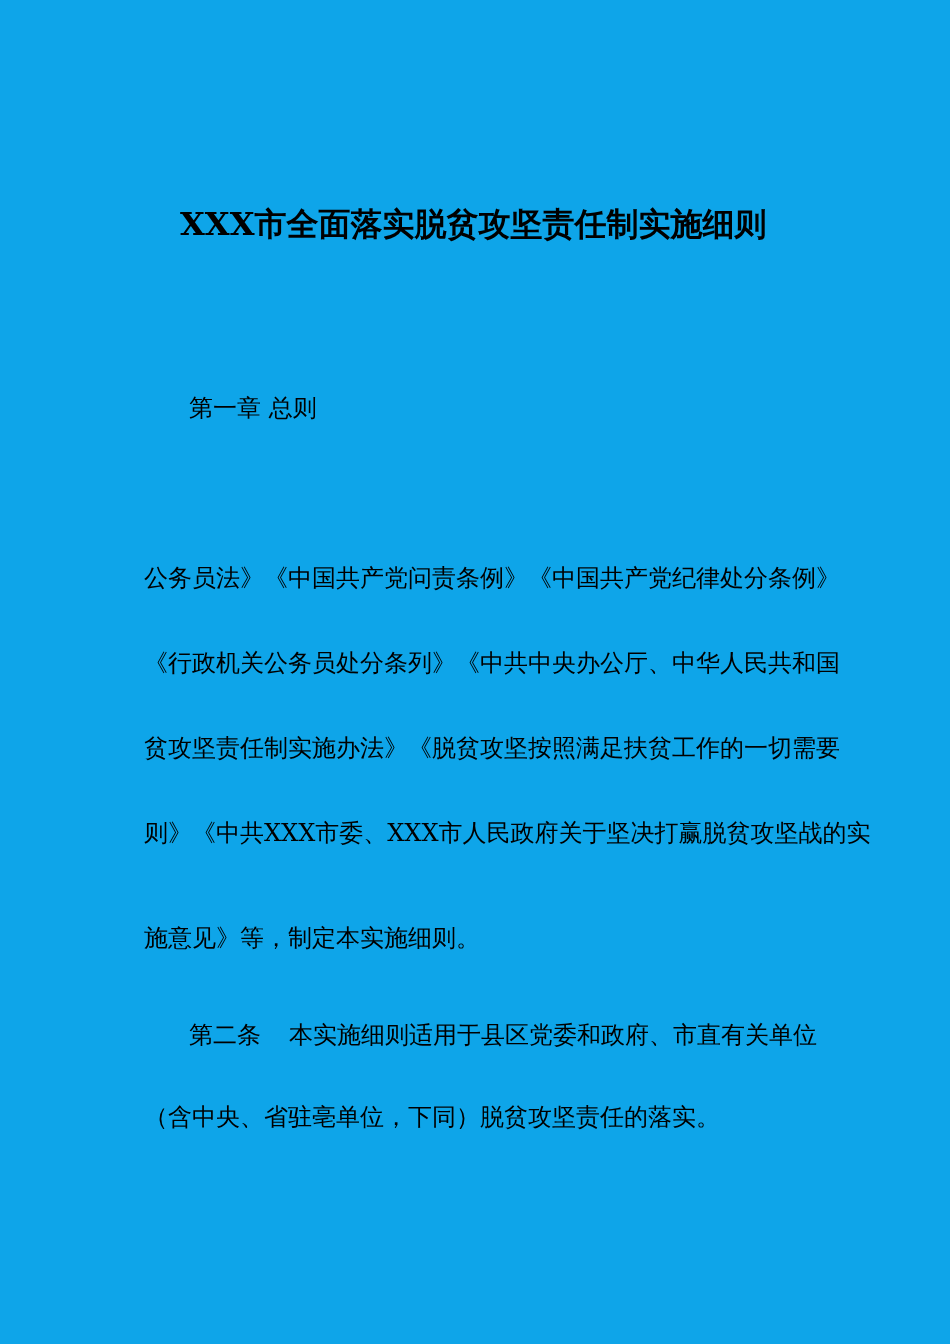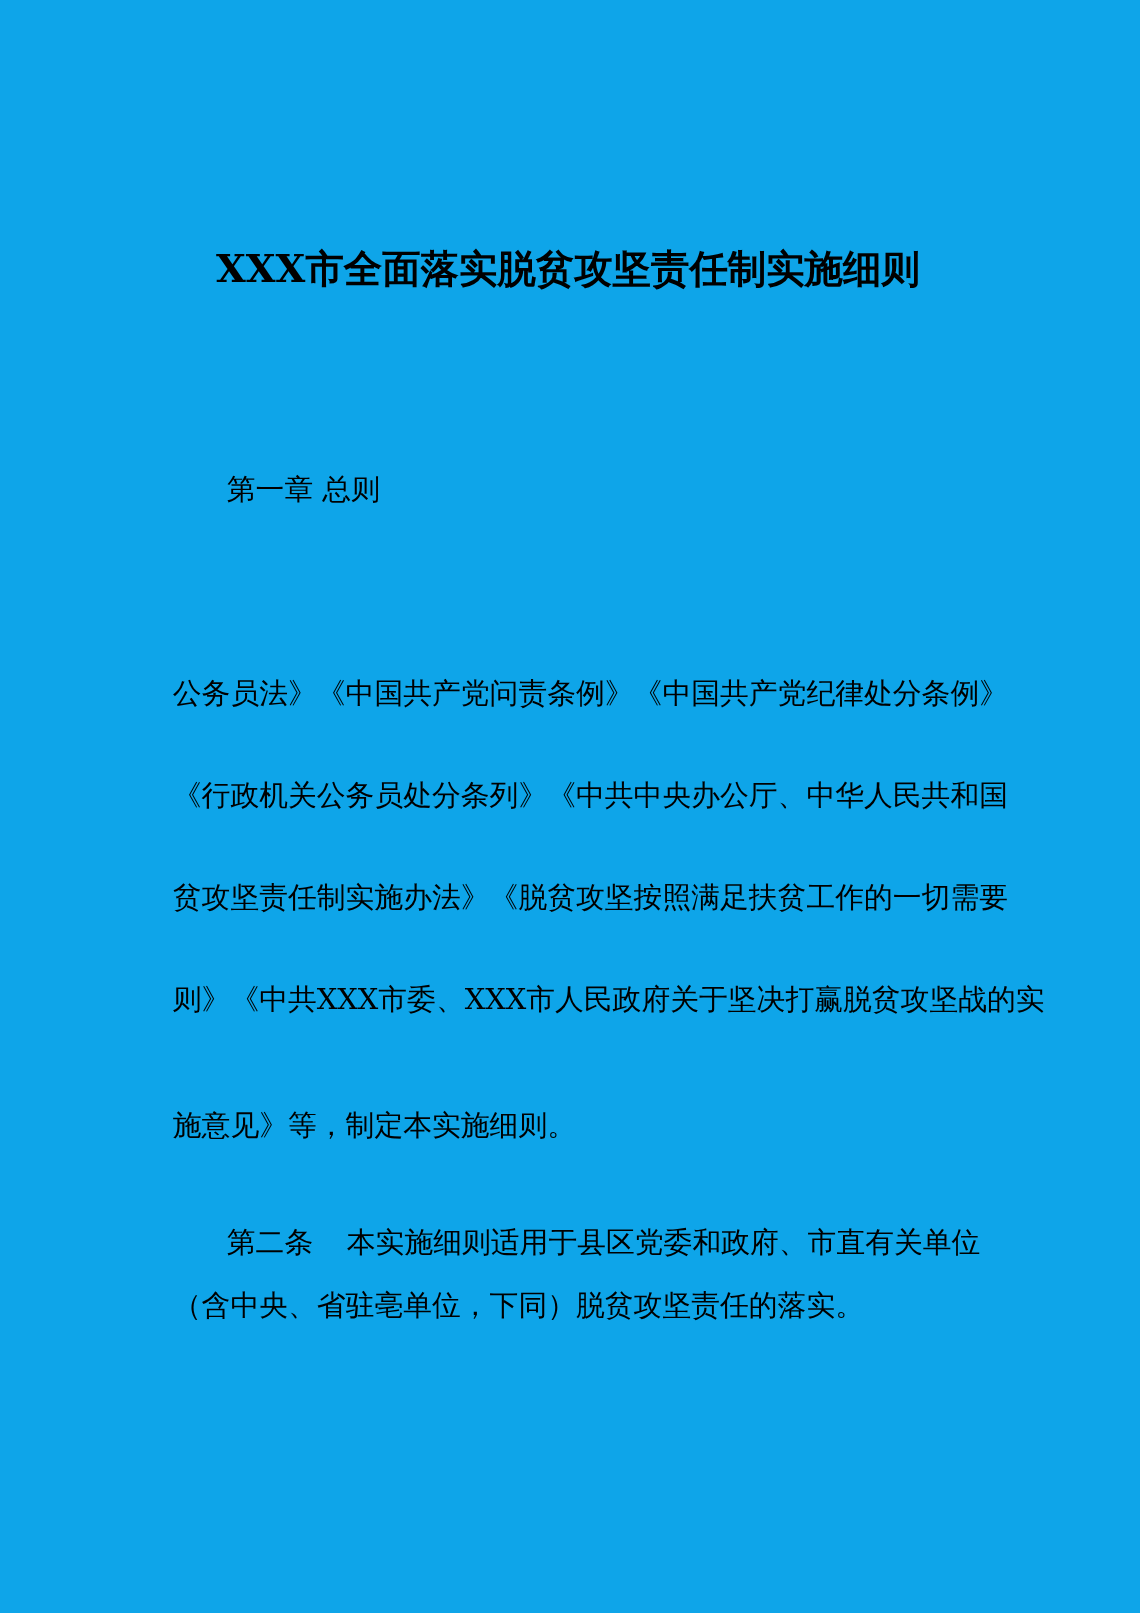--- a/index.html
+++ b/index.html
@@ -57,16 +57,16 @@
 
   <div class="line flush" style="top:563px;">公务员法》《中国共产党问责条例》《中国共产党纪律处分条例》</div>
   <div class="line flush" style="top:648px;">《行政机关公务员处分条列》《中共中央办公厅、中华人民共和国</div>
   <div class="line flush" style="top:733px;">贫攻坚责任制实施办法》《脱贫攻坚按照满足扶贫工作的一切需要</div>
   <div class="line flush" style="top:818px;">则》《中共XXX市委、XXX市人民政府关于坚决打赢脱贫攻坚战的实</div>
   <div class="line flush" style="top:903px;margin-top:20px;">施意见》等，制定本实施细则。</div>
 
   <div class="line indent" style="top:1020px;">
     <span class="article-label">第二条</span><span>本实施细则适用于县区党委和政府、市直有关单位</span>
   </div>
-  <div class="line flush" style="top:1073px;">（含中央、省驻亳单位，下同）脱贫攻坚责任的落实。</div>
+  <div class="line flush" style="top:1102px;">（含中央、省驻亳单位，下同）脱贫攻坚责任的落实。</div>
 
 
 </div>
 
 </body></html>

